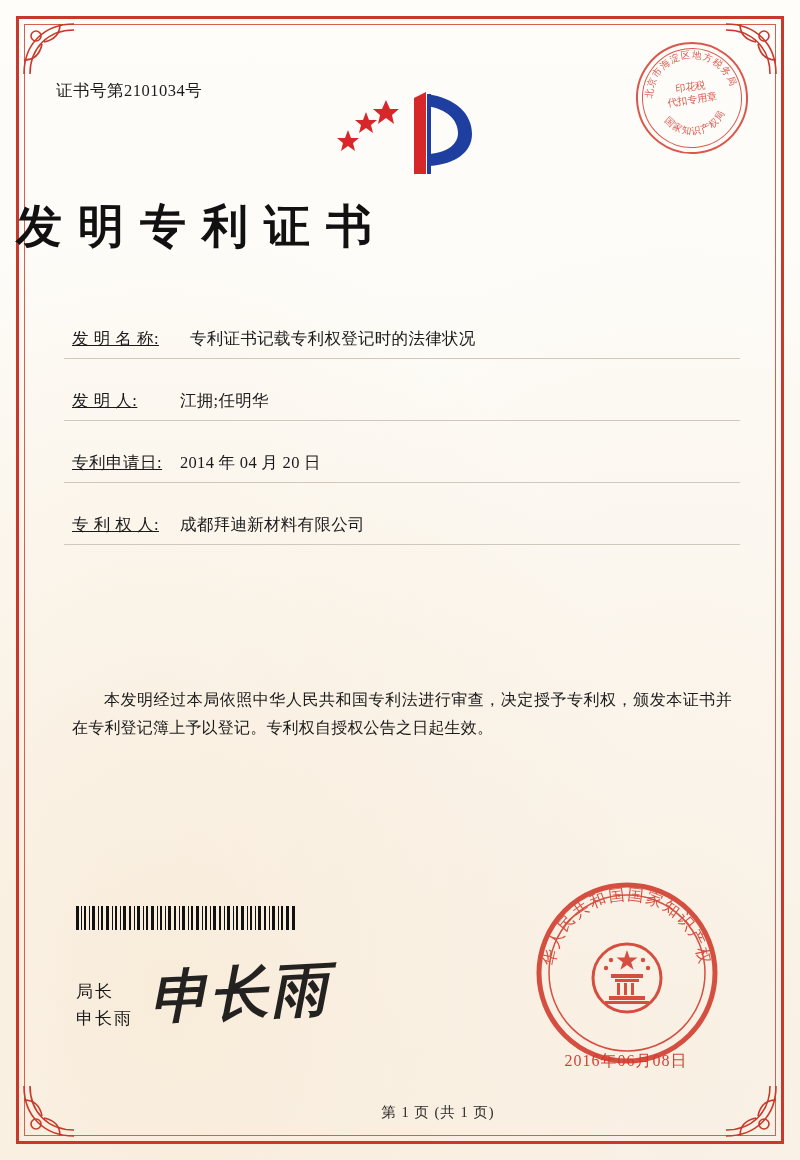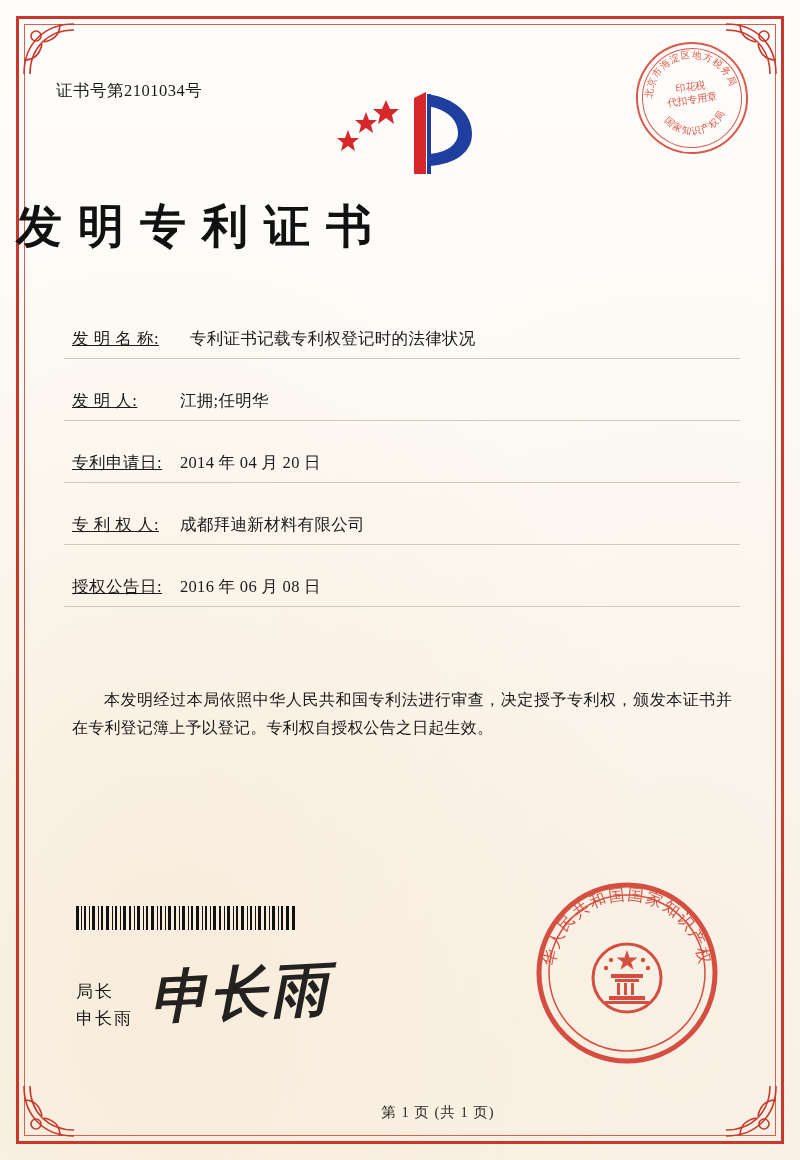--- a/index.html
+++ b/index.html
@@ -336,25 +336,20 @@
       <span class="rule"></span>
     </div>
     <div class="field">
       <span class="label">专利申请日:</span>
       <span class="value" style="left:108px">2014 年 04 月 20 日</span>
       <span class="rule"></span>
     </div>
     <div class="field">
       <span class="label">专 利 权 人:</span>
       <span class="value" style="left:108px">成都拜迪新材料有限公司</span>
-      <span class="rule"></span>
-    </div>
-    <div class="field">
-      <span class="label">授权公告日:</span>
-      <span class="value" style="left:108px">2016 年 06 月 08 日</span>
       <span class="rule"></span>
     </div>
   </div>
 
   <div class="body-text">
     <p>本发明经过本局依照中华人民共和国专利法进行审查，决定授予专利权，颁发本证书并在专利登记簿上予以登记。专利权自授权公告之日起生效。</p>
   </div>
 
   <div class="barcode">
     <svg width="220" height="24" viewBox="0 0 220 24">
@@ -445,16 +440,17 @@
             <rect x="-10" y="5" width="3" height="12"></rect>
             <rect x="-3" y="5" width="3" height="12"></rect>
             <rect x="4" y="5" width="3" height="12"></rect>
             <rect x="-18" y="18" width="36" height="4"></rect>
             <rect x="-22" y="23" width="44" height="3"></rect>
           </g>
         </g>
       </g>
     </svg>
   </div>
+  <div class="seal-date">2016年06月08日</div>
 
   <div class="footer">第 1 页 (共 1 页)</div>
 
 </div>
 
 </body></html>

